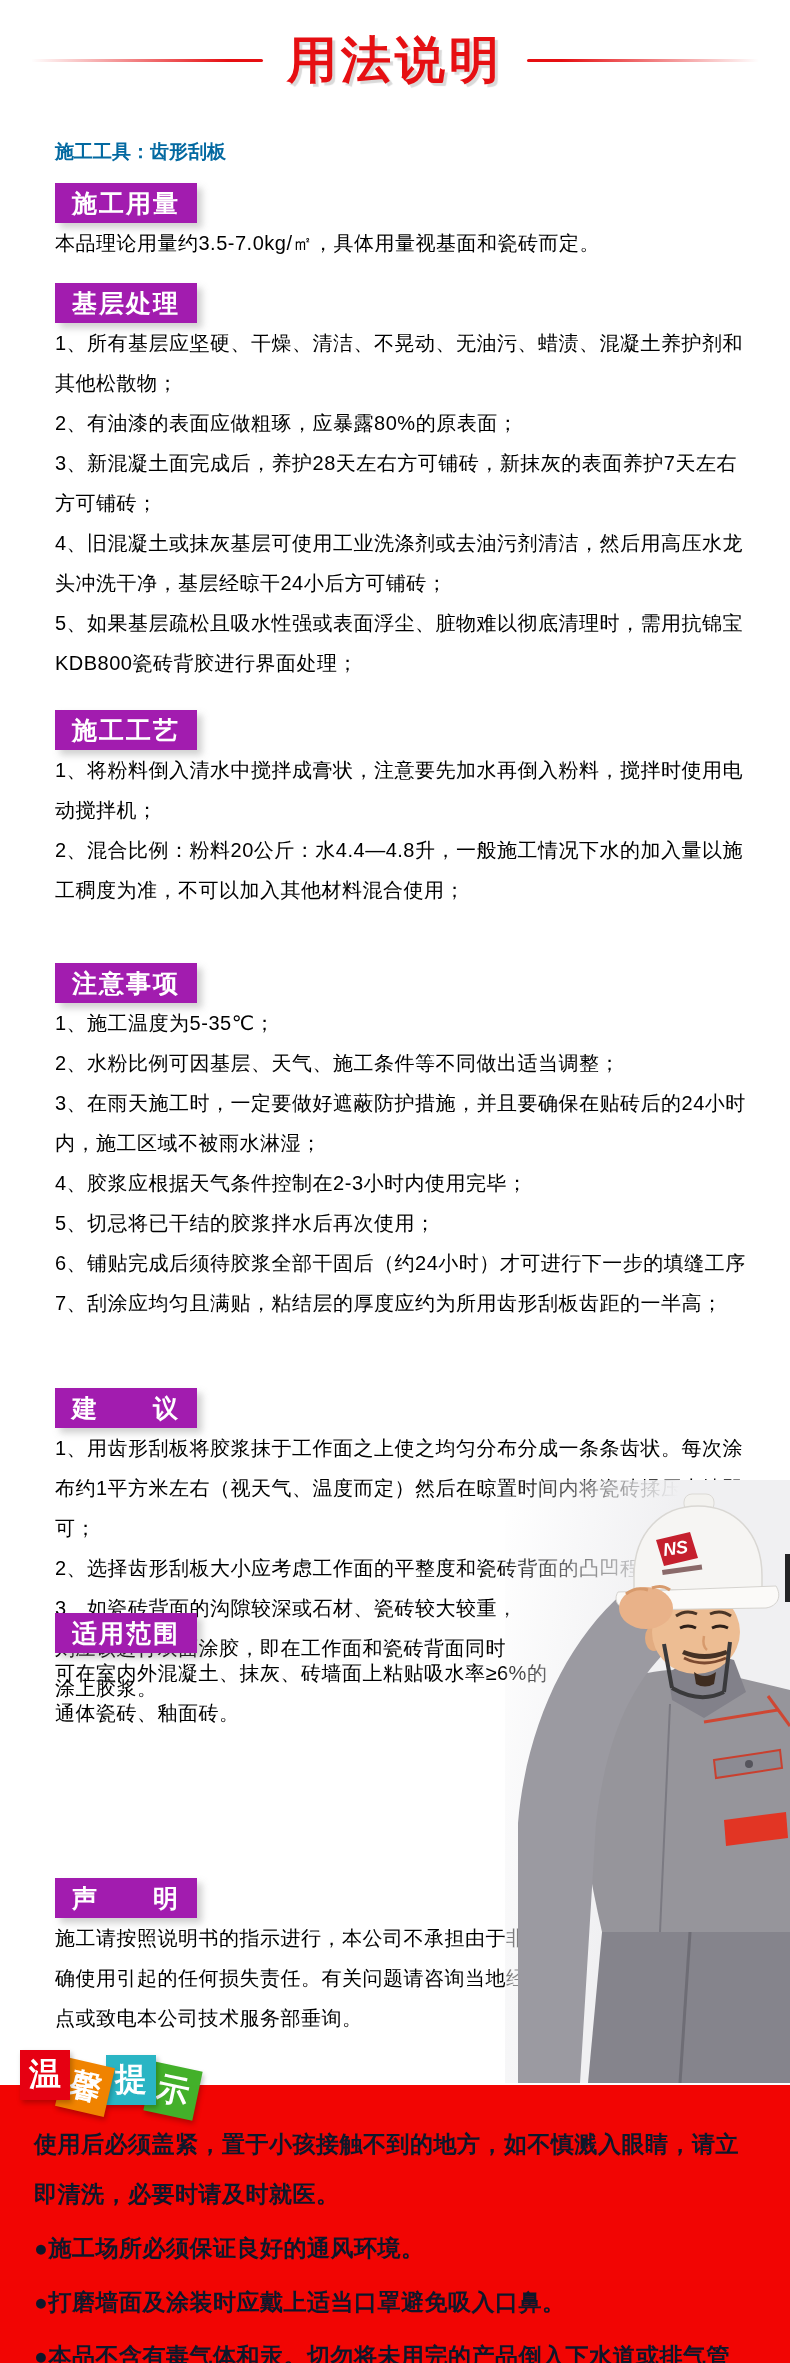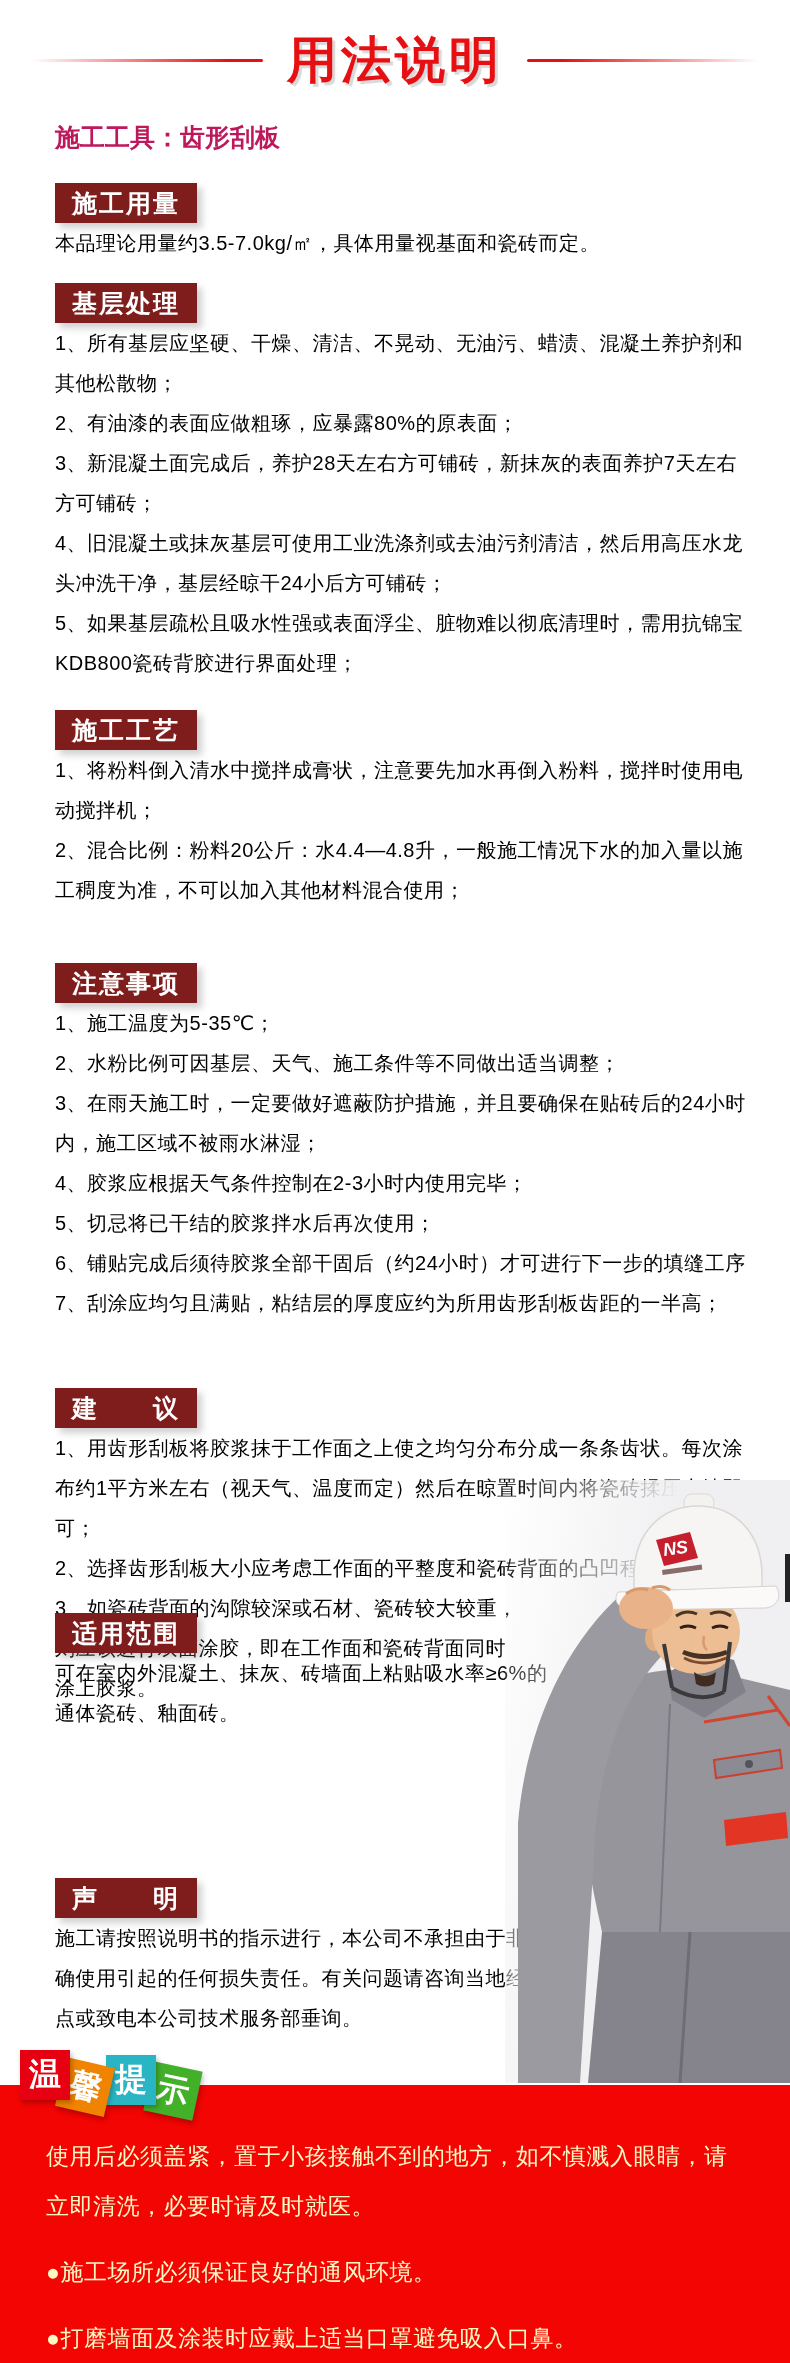--- a/index.html
+++ b/index.html
@@ -10,46 +10,46 @@
   }
   
   .header{position:absolute;top:22px;left:0;right:0;height:76px;
     display:flex;align-items:center;justify-content:center;gap:24px;}
   .hline{height:3px;width:232px;border-radius:2px;}
   .hline.left{background:linear-gradient(to right,rgba(230,15,18,0),#e60f12 85%);}
   .hline.right{background:linear-gradient(to left,rgba(230,15,18,0),#e60f12 85%);}
   .title{font-size:50px;font-weight:900;color:#e60f12;letter-spacing:4px;
     text-shadow:3px 3px 1px rgba(170,170,170,0.45);white-space:nowrap;}
   
-  .tool{position:absolute;left:55px;top:121px;font-size:25px;font-weight:600;color:#be185d;}
+  .tool{position:absolute;left:55px;top:139px;font-size:19px;font-weight:600;color:#0369a1;}
   
   .sec{position:absolute;left:55px;width:700px;}
   .badge{display:inline-block;height:40px;line-height:40px;padding:0 17px;
-    background:#7f1d1d;color:#ffffff;font-size:25px;font-weight:700;letter-spacing:2px;
+    background:#a21caf;color:#ffffff;font-size:25px;font-weight:700;letter-spacing:2px;
     box-shadow:5px 5px 7px rgba(120,120,120,0.35);}
   .items{margin:0;}
   .items p{margin:0;font-size:20px;line-height:40px;color:#000000;letter-spacing:0.5px;}
   .items.w500 p{width:500px;}
   .items p.narrow{width:470px;}
   
   .photo-bg{position:absolute;left:505px;top:1480px;width:285px;height:603px;
     background:linear-gradient(100deg,rgba(241,241,243,0) 0%,#f0f0f2 45%);}
   .worker{position:absolute;right:0;top:1478px;width:272px;height:605px;}
   
   .tips{position:absolute;left:20px;top:2050px;width:190px;height:70px;z-index:5;}
   .tip{position:absolute;width:50px;height:50px;display:flex;align-items:center;justify-content:center;
     color:#fff;font-size:32px;font-weight:700;box-shadow:2px 3px 5px rgba(0,0,0,0.25);}
   .tip0{left:0;top:0;background:#e60012;z-index:4;}
   .tip1{left:40px;top:12px;background:#f08300;transform:rotate(13deg);z-index:3;}
   .tip2{left:86px;top:5px;background:#2ab5c4;z-index:2;}
   .tip3{left:128px;top:16px;background:#43b02a;transform:rotate(12deg);z-index:1;}
   
   .band{position:absolute;left:0;right:0;top:2085px;bottom:0;background:#f20503;z-index:2;}
   .band-inner{padding:30px 28px 0 30px;}
-  .band-inner p{margin:16px;color:#fef9c3;font-size:23px;font-weight:400;line-height:50px;letter-spacing:0.5px;}
+  .band-inner p{margin:4px;color:#0f172a;font-size:23px;font-weight:700;line-height:50px;letter-spacing:0.5px;}
 </style>
 </head>
 <body>
 
 <div class="page">
 
   <div class="header">
     <div class="hline left"></div>
     <div class="title">用法说明</div>
     <div class="hline right"></div>

